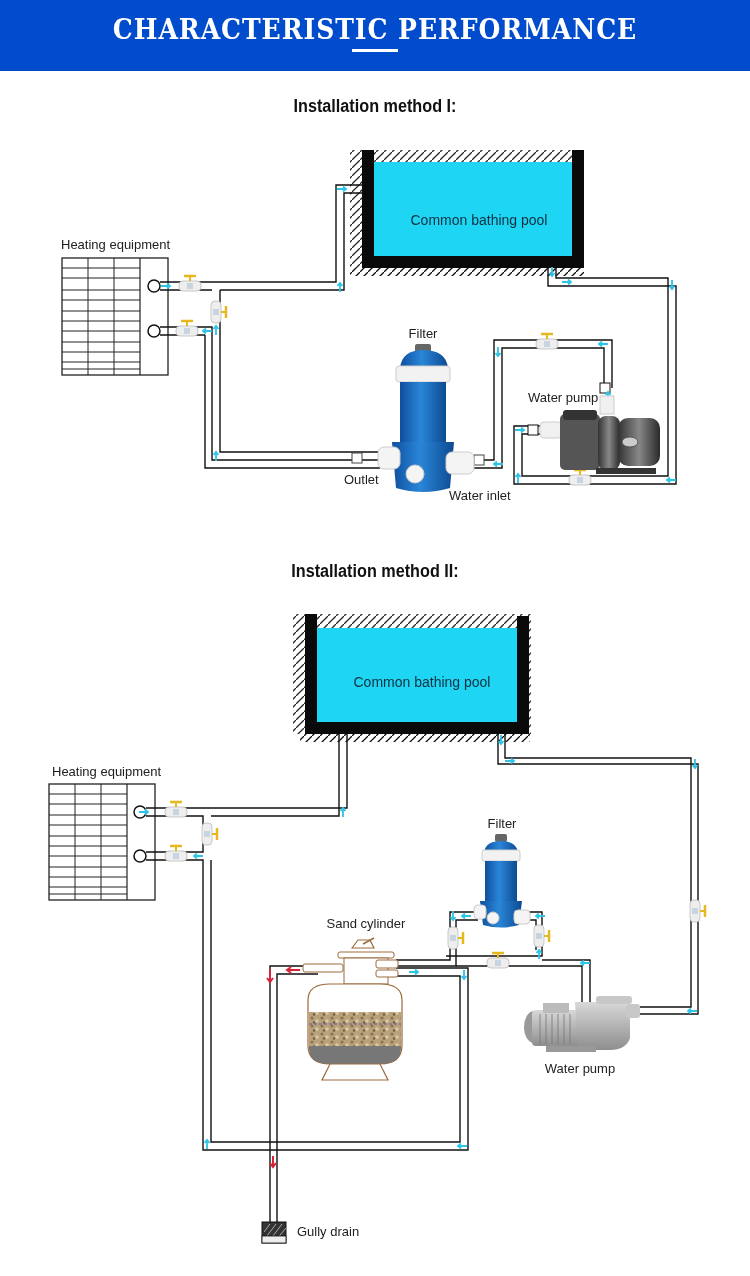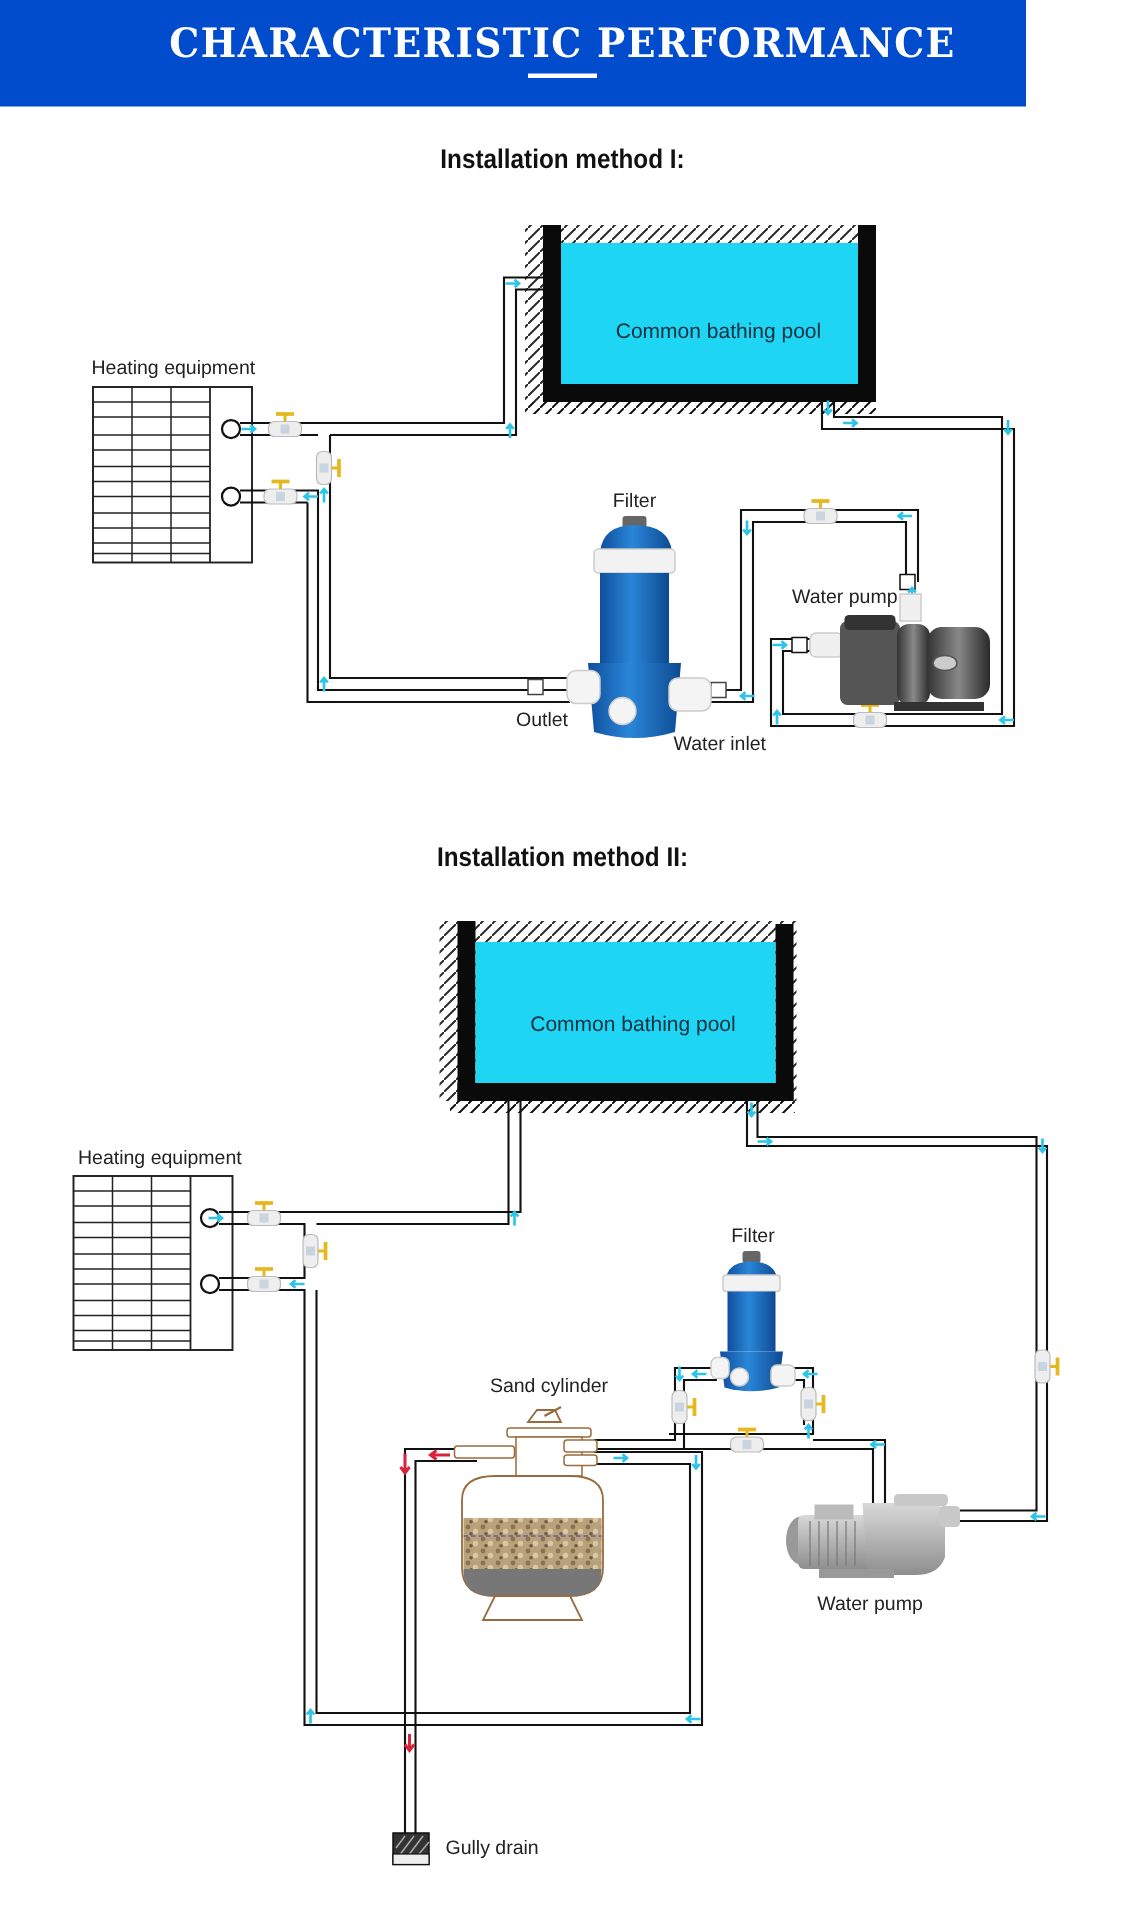--- a/index.html
+++ b/index.html
@@ -1,17 +1,17 @@
 <!DOCTYPE html>
 <html><head>
 <meta charset="utf-8">
 <style>
   html, body { margin:0; padding:0; background:#ffffff; }
   body { width:750px; height:1276px; position:relative; overflow:hidden; font-family:"Liberation Sans", sans-serif; }
-  .banner { position:absolute; left:0; top:0; width:684px; height:71px; background:#004ccc; }
+  .banner { position:absolute; left:0; top:0; width:750px; height:71px; background:#004ccc; }
   .banner-title { position:absolute; left:0; width:750px; top:14px; text-align:center; color:#fff; font-family:"DejaVu Serif", serif; font-weight:bold; font-size:27px; letter-spacing:1px; transform:scaleX(0.93); }
   .banner-underline { position:absolute; left:352px; top:49px; width:46px; height:3px; background:#fff; }
   .section-title { position:absolute; left:0; width:750px; text-align:center; font-weight:bold; font-size:18px; color:#111; transform:scaleX(0.9); }
   svg.diagram { position:absolute; left:0; top:0; }
   .lbl { font-family:"Liberation Sans", sans-serif; font-size:13px; fill:#222; }
   .pool-lbl { font-family:"Liberation Sans", sans-serif; font-size:14px; fill:#103040; }
 </style>
 </head>
 <body>
 

